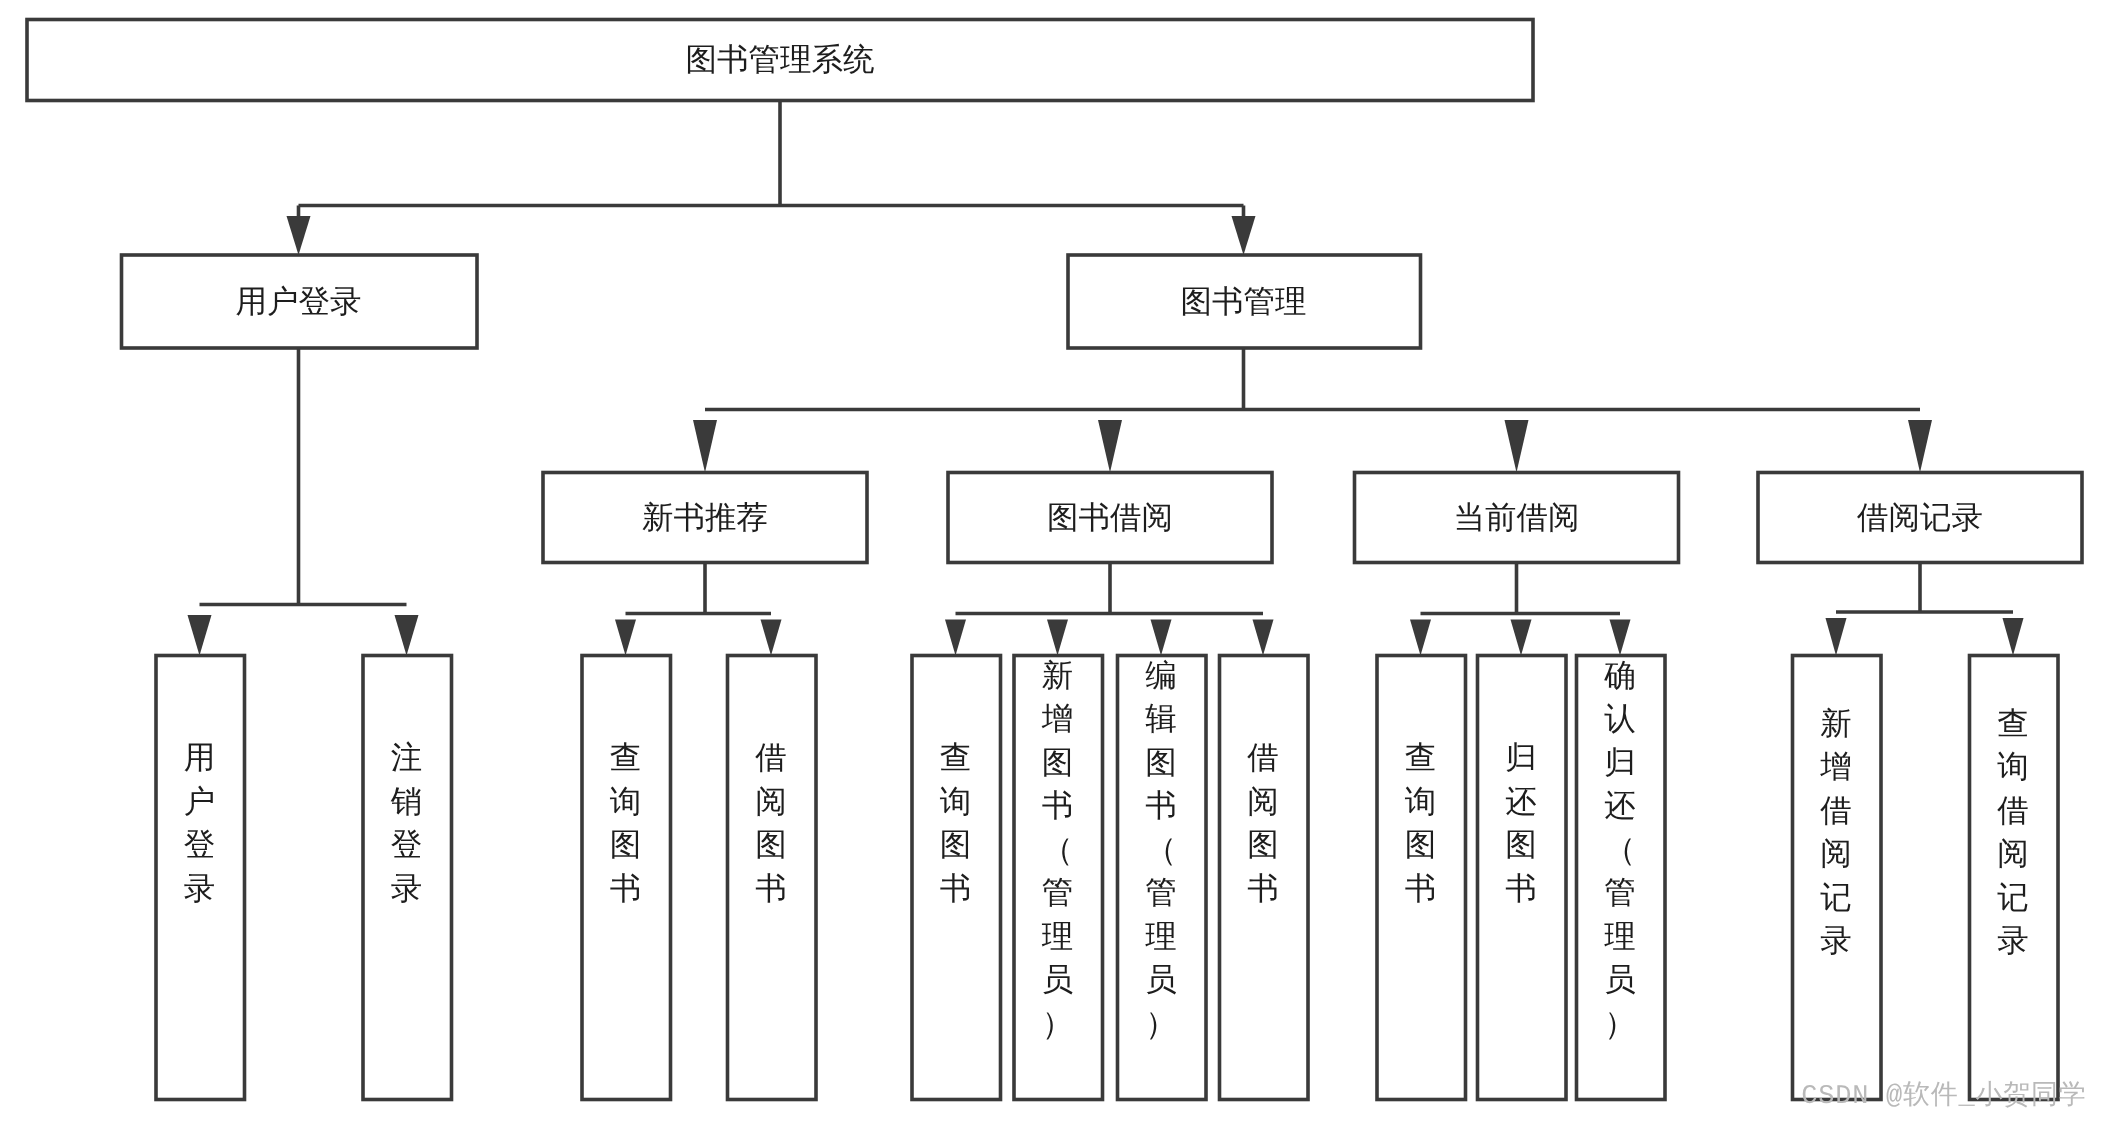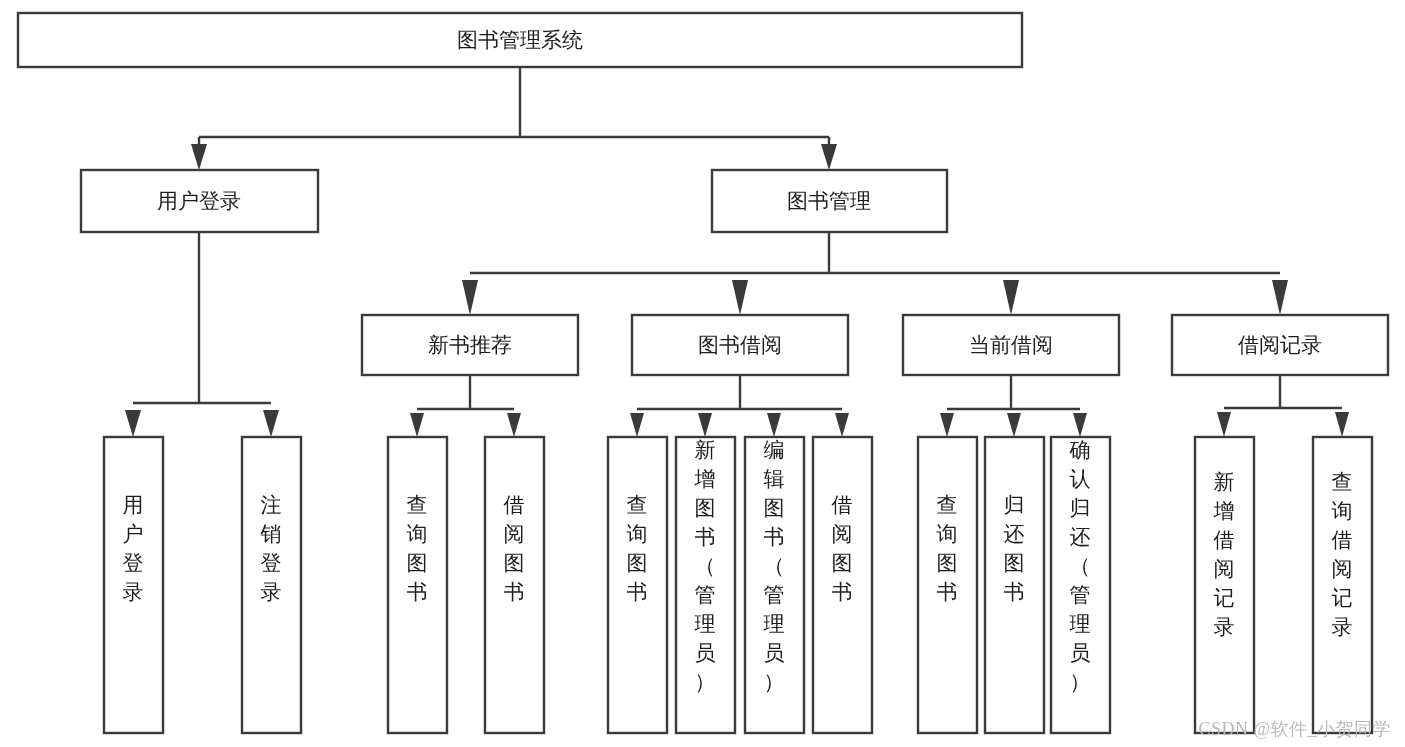--- a/index.html
+++ b/index.html
@@ -48,21 +48,21 @@
   .node-label-v {
     fill: #1d1d1d;
     font-family: "DejaVu Sans", "Liberation Sans", sans-serif;
     font-size: 21px;
     text-anchor: middle;
   }
   .watermark {
     position: absolute;
     right: 14px;
     bottom: 6px;
-    font-family: Liberation Serif, serif;
+    font-family: Liberation Mono, monospace;
     font-size: 18px;
     color: #b9b9b9;
     letter-spacing: 0.5px;
     white-space: nowrap;
     pointer-events: none;
   }
 </style>
 </head>
 <body>
 

